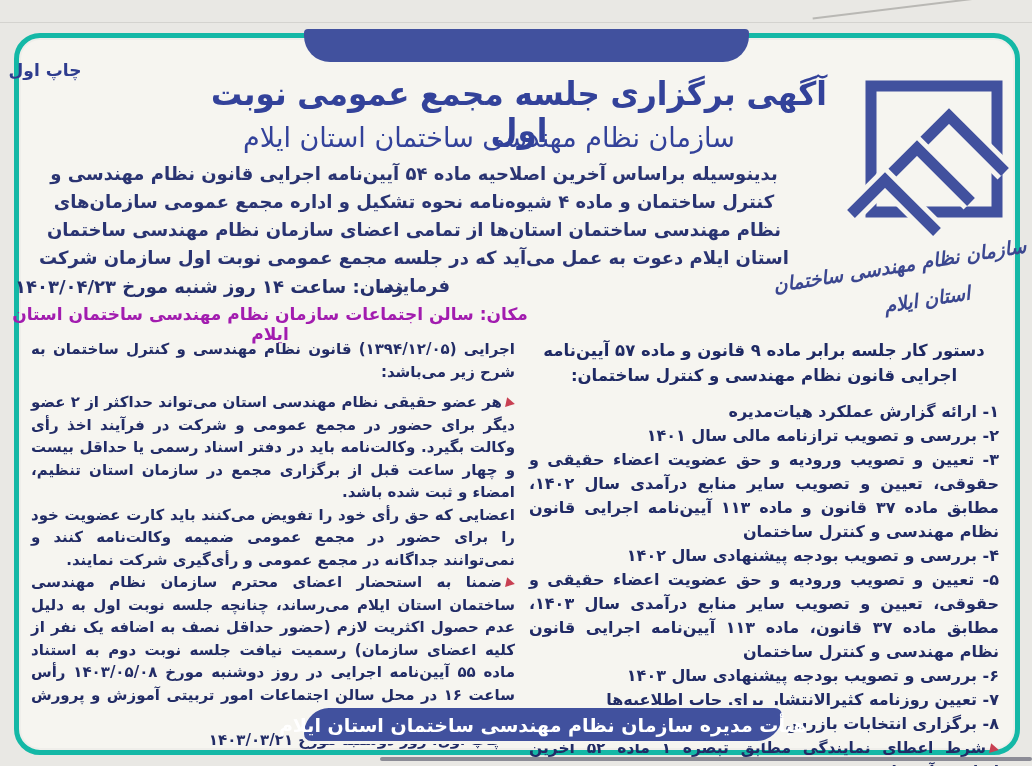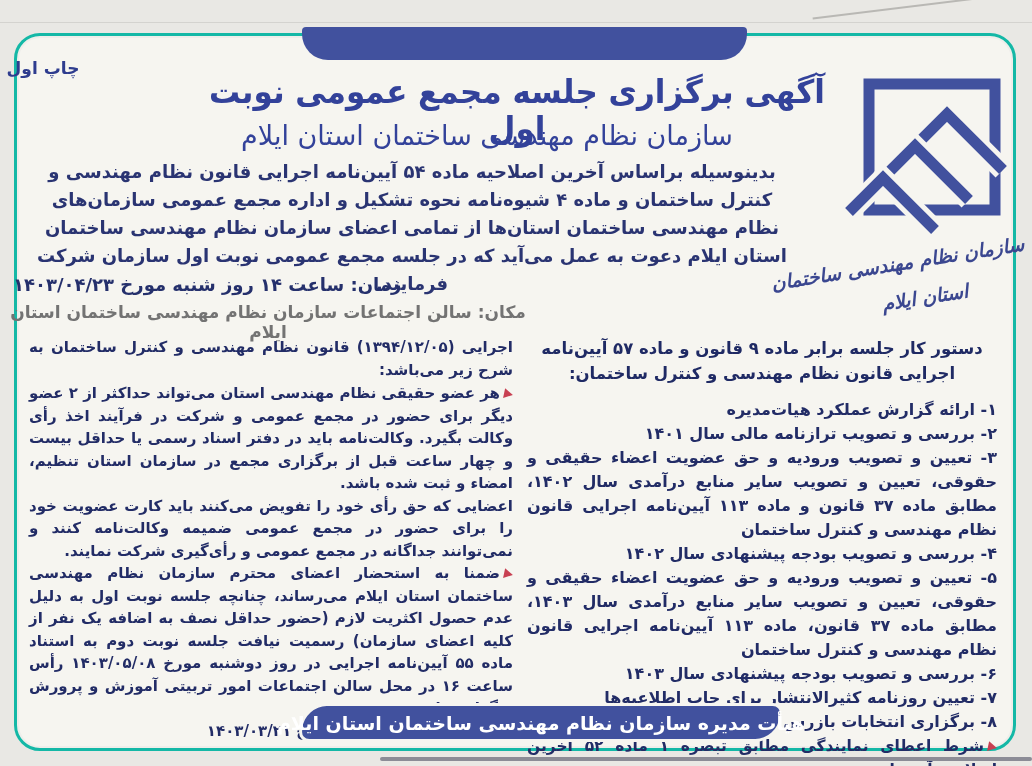--- a/index.html
+++ b/index.html
@@ -11,21 +11,21 @@
   }
   .scan{position:absolute;inset:0;}
   .scratch{position:absolute;top:6px;right:30px;width:190px;height:2px;
     background:#b9b8b4;transform:rotate(-7deg);}
   .faintline{position:absolute;top:22px;left:0;width:100%;height:1px;background:#d4d3cf;}
 
   
   .frame{
     position:absolute;left:14px;top:33px;width:996px;height:712px;
     background:#f6f5f0;
-    border:3px solid #14b8a6;border-radius:26px;
+    border:5px solid #14b8a6;border-radius:26px;
     box-shadow:0 0 0 2px #efeeea inset;
   }
   .bottom-artifact{position:absolute;left:380px;top:757px;width:652px;height:4px;
     background:#8c8c96;border-radius:2px;}
 
   
   .top-tab{
     position:absolute;left:285px;top:-9px;width:445px;height:33px;
     background:#41519e;
     border-radius:4px 4px 26px 26px;
@@ -51,21 +51,21 @@
     position:absolute;right:216px;top:122px;width:770px;
     color:#2a3472;font-weight:bold;font-size:18px;line-height:28px;
     text-align:center;
   }
   .time-line{
     position:absolute;right:480px;top:238px;width:520px;text-align:left;
     color:#25306c;font-weight:bold;font-size:18px;
   }
   .loc-line{
     position:absolute;right:480px;top:266px;width:530px;text-align:center;
-    color:#737373;font-weight:bold;font-size:17px;margin-left:8px;
+    color:#a21caf;font-weight:bold;font-size:17px;margin-left:8px;
   }
 
   
   .logo{position:absolute;left:808px;top:40px;width:200px;height:260px;}
   .logo svg{position:absolute;left:18px;top:0;}
   .logo-cap1{
     position:absolute;left:0;top:172px;width:200px;text-align:center;
     font-style:italic;font-weight:bold;font-size:19px;color:#3b4790;
     transform:rotate(-9deg);white-space:nowrap;
   }
@@ -87,21 +87,21 @@
   }
   .agenda-item{
     font-weight:bold;font-size:16px;line-height:24px;
     text-align:justify;
   }
   .agenda-note{
     font-weight:bold;font-size:15.5px;line-height:24px;text-align:justify;
   }
 
   .col-left > div{font-weight:bold;font-size:15px;line-height:22.5px;text-align:justify;}
-  .cont-line{margin-bottom:1px;}
+  .cont-line{margin-bottom:8px;}
 
   .arrow{
     display:inline-block;width:0;height:0;vertical-align:middle;
     border-top:5px solid transparent;border-bottom:5px solid transparent;
     border-left:9px solid #c84052;
     margin-left:4px;transform:rotate(12deg);
   }
 
   
   .footer-band{

